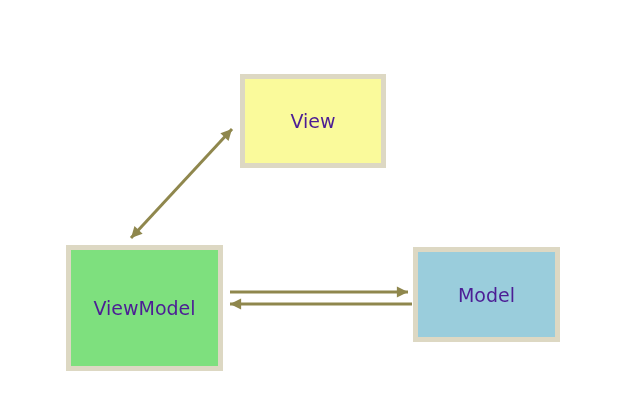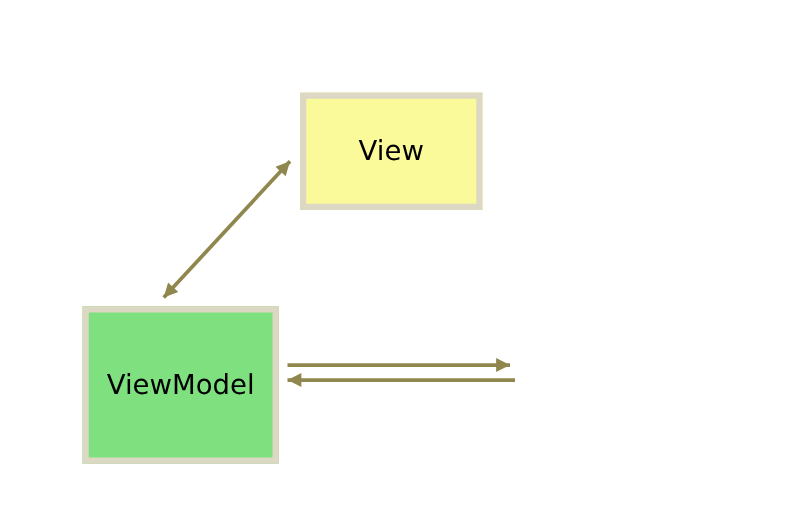--- a/index.html
+++ b/index.html
@@ -22,22 +22,22 @@
   }
   .node {
     position: absolute;
     box-sizing: border-box;
     border: 5px solid #ddd8c3;
     display: flex;
     align-items: center;
     justify-content: center;
   }
   .node-label {
-    font-size: 22px;
-    color: #000000;
+    font-size: 19px;
+    color: #4c1d95;
     letter-spacing: 0px;
     white-space: nowrap;
   }
   .node-view      { left: 240px; top: 74px;  width: 146px; height: 94px; }
   .node-viewmodel { left: 66px;  top: 245px; width: 157px; height: 126px; }
   .node-model     { left: 413px; top: 247px; width: 147px; height: 95px; }
 </style>
 </head>
 <body>
 
@@ -61,14 +61,17 @@
   </svg>
 
   <div class="node node-view" style="background-color: rgb(250, 250, 155); border-color: rgb(221, 216, 195);">
     <span class="node-label">View</span>
   </div>
 
   <div class="node node-viewmodel" style="background-color: rgb(126, 224, 126); border-color: rgb(221, 216, 195);">
     <span class="node-label">ViewModel</span>
   </div>
 
+  <div class="node node-model" style="background-color: rgb(154, 205, 220); border-color: rgb(221, 216, 195);">
+    <span class="node-label">Model</span>
+  </div>
 
 </div>
 
 </body></html>

